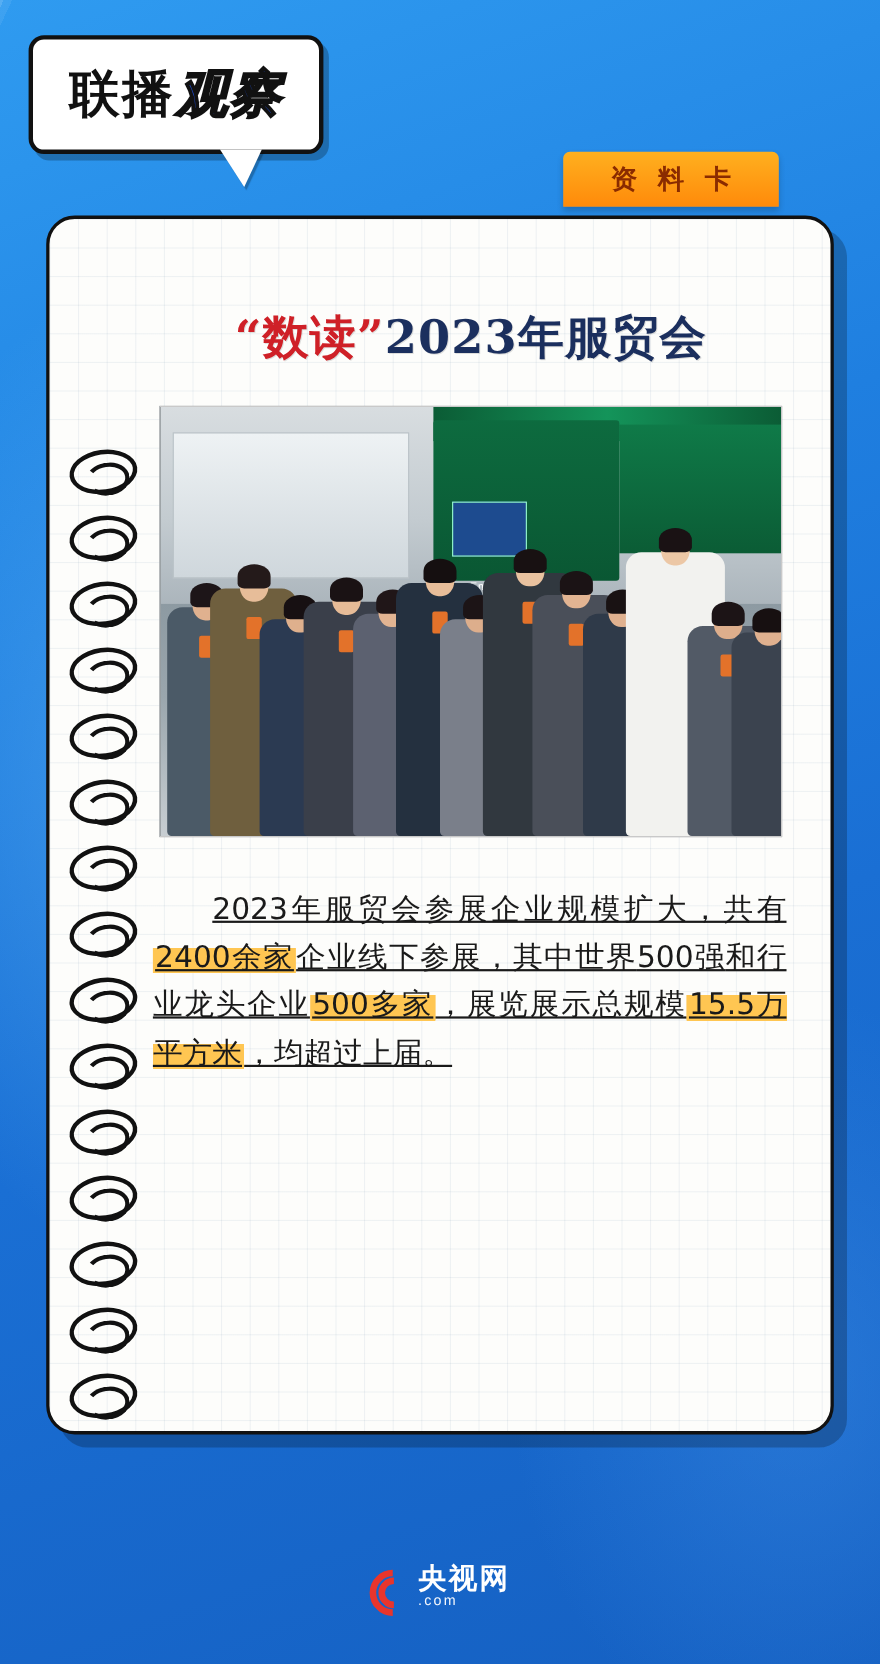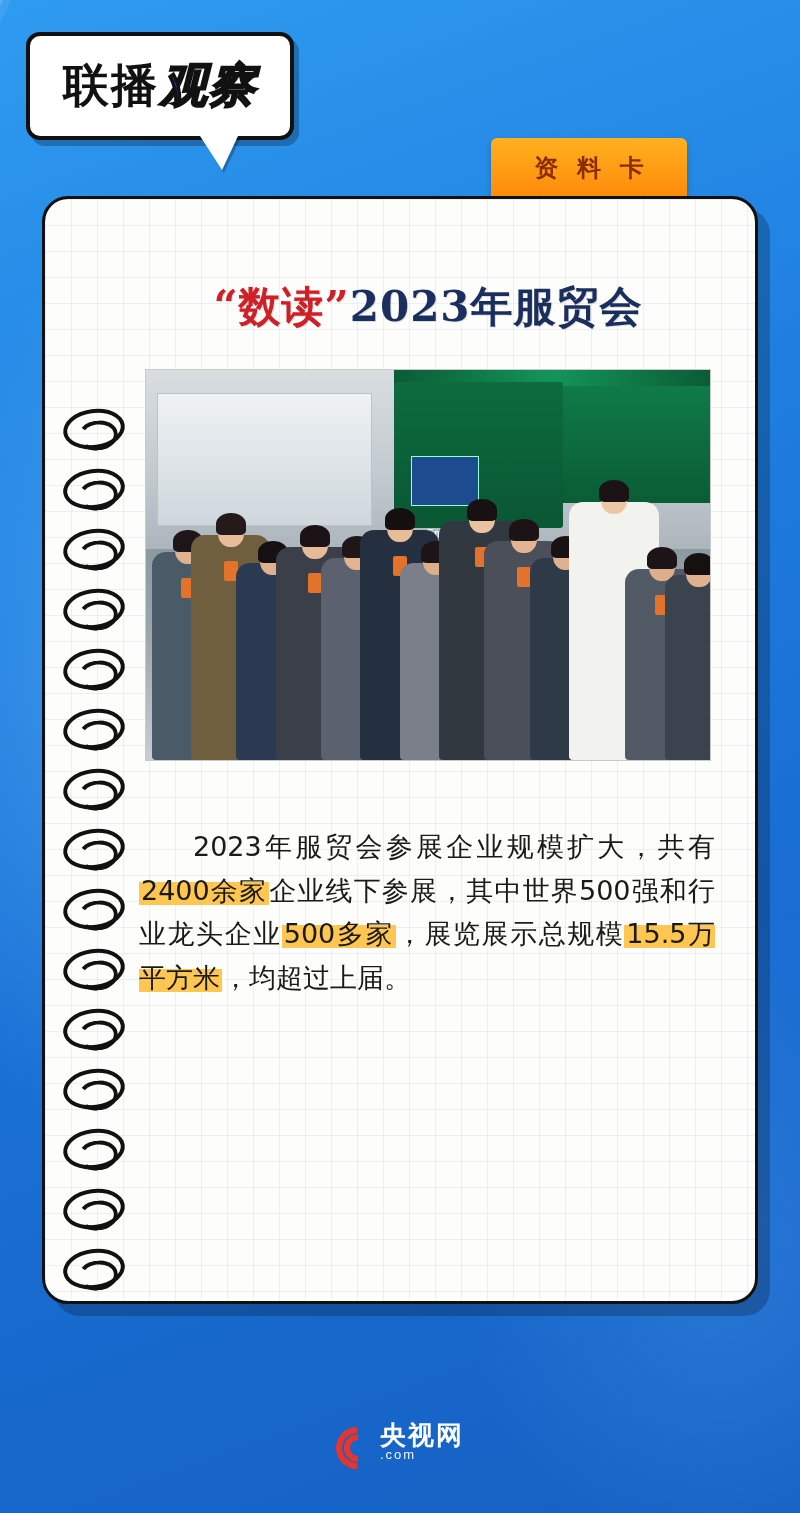--- a/index.html
+++ b/index.html
@@ -73,22 +73,22 @@
   .logo-text .hl {
     color: #1d4ed8;
     -webkit-text-stroke: 2px #111;
     text-shadow: 2px 2px 0 #fff;
     font-style: italic;
   }
 
   
   .ribbon {
     position: absolute;
-    right: 113px; top: 138px;
-    width: 196px; height: 60px;
+    right: 92px; top: 138px;
+    width: 196px; height: 50px;
     background: linear-gradient(180deg, #ffb01f 0%, #ff8a0a 100%);
     border-radius: 6px 6px 0 0;
     display: flex;
     align-items: center;
     justify-content: center;
     box-shadow: 0 3px 6px rgba(0,0,0,0.2);
   }
   .ribbon-label {
     color: #8a2b00;
     font-size: 24px;
@@ -230,26 +230,27 @@
   .lanyard {
     position: absolute;
     left: 50%; transform: translateX(-50%);
     top: 26px; width: 14px; height: 20px;
     background: #e3722a;
     border-radius: 2px;
   }
 
   
   .body-copy {
-    margin: 64px 6px 0 4px;
+    margin: 44px 6px 0 4px;
     font-family: "DejaVu Sans", sans-serif;
     font-size: 27px;
     line-height: 1.62;
     color: #1a1a1a;
     text-align: justify;
+    text-decoration: underline;
   }
   .body-copy p { text-indent: 2em; margin-bottom: 28px; }
   .hl-y {
     background: linear-gradient(180deg, rgba(255,198,82,0) 22%, #ffc652 22%, #ffc652 96%, rgba(255,198,82,0) 96%);
     padding: 0 2px;
     border-radius: 2px;
   }
 
   
   .footer {

